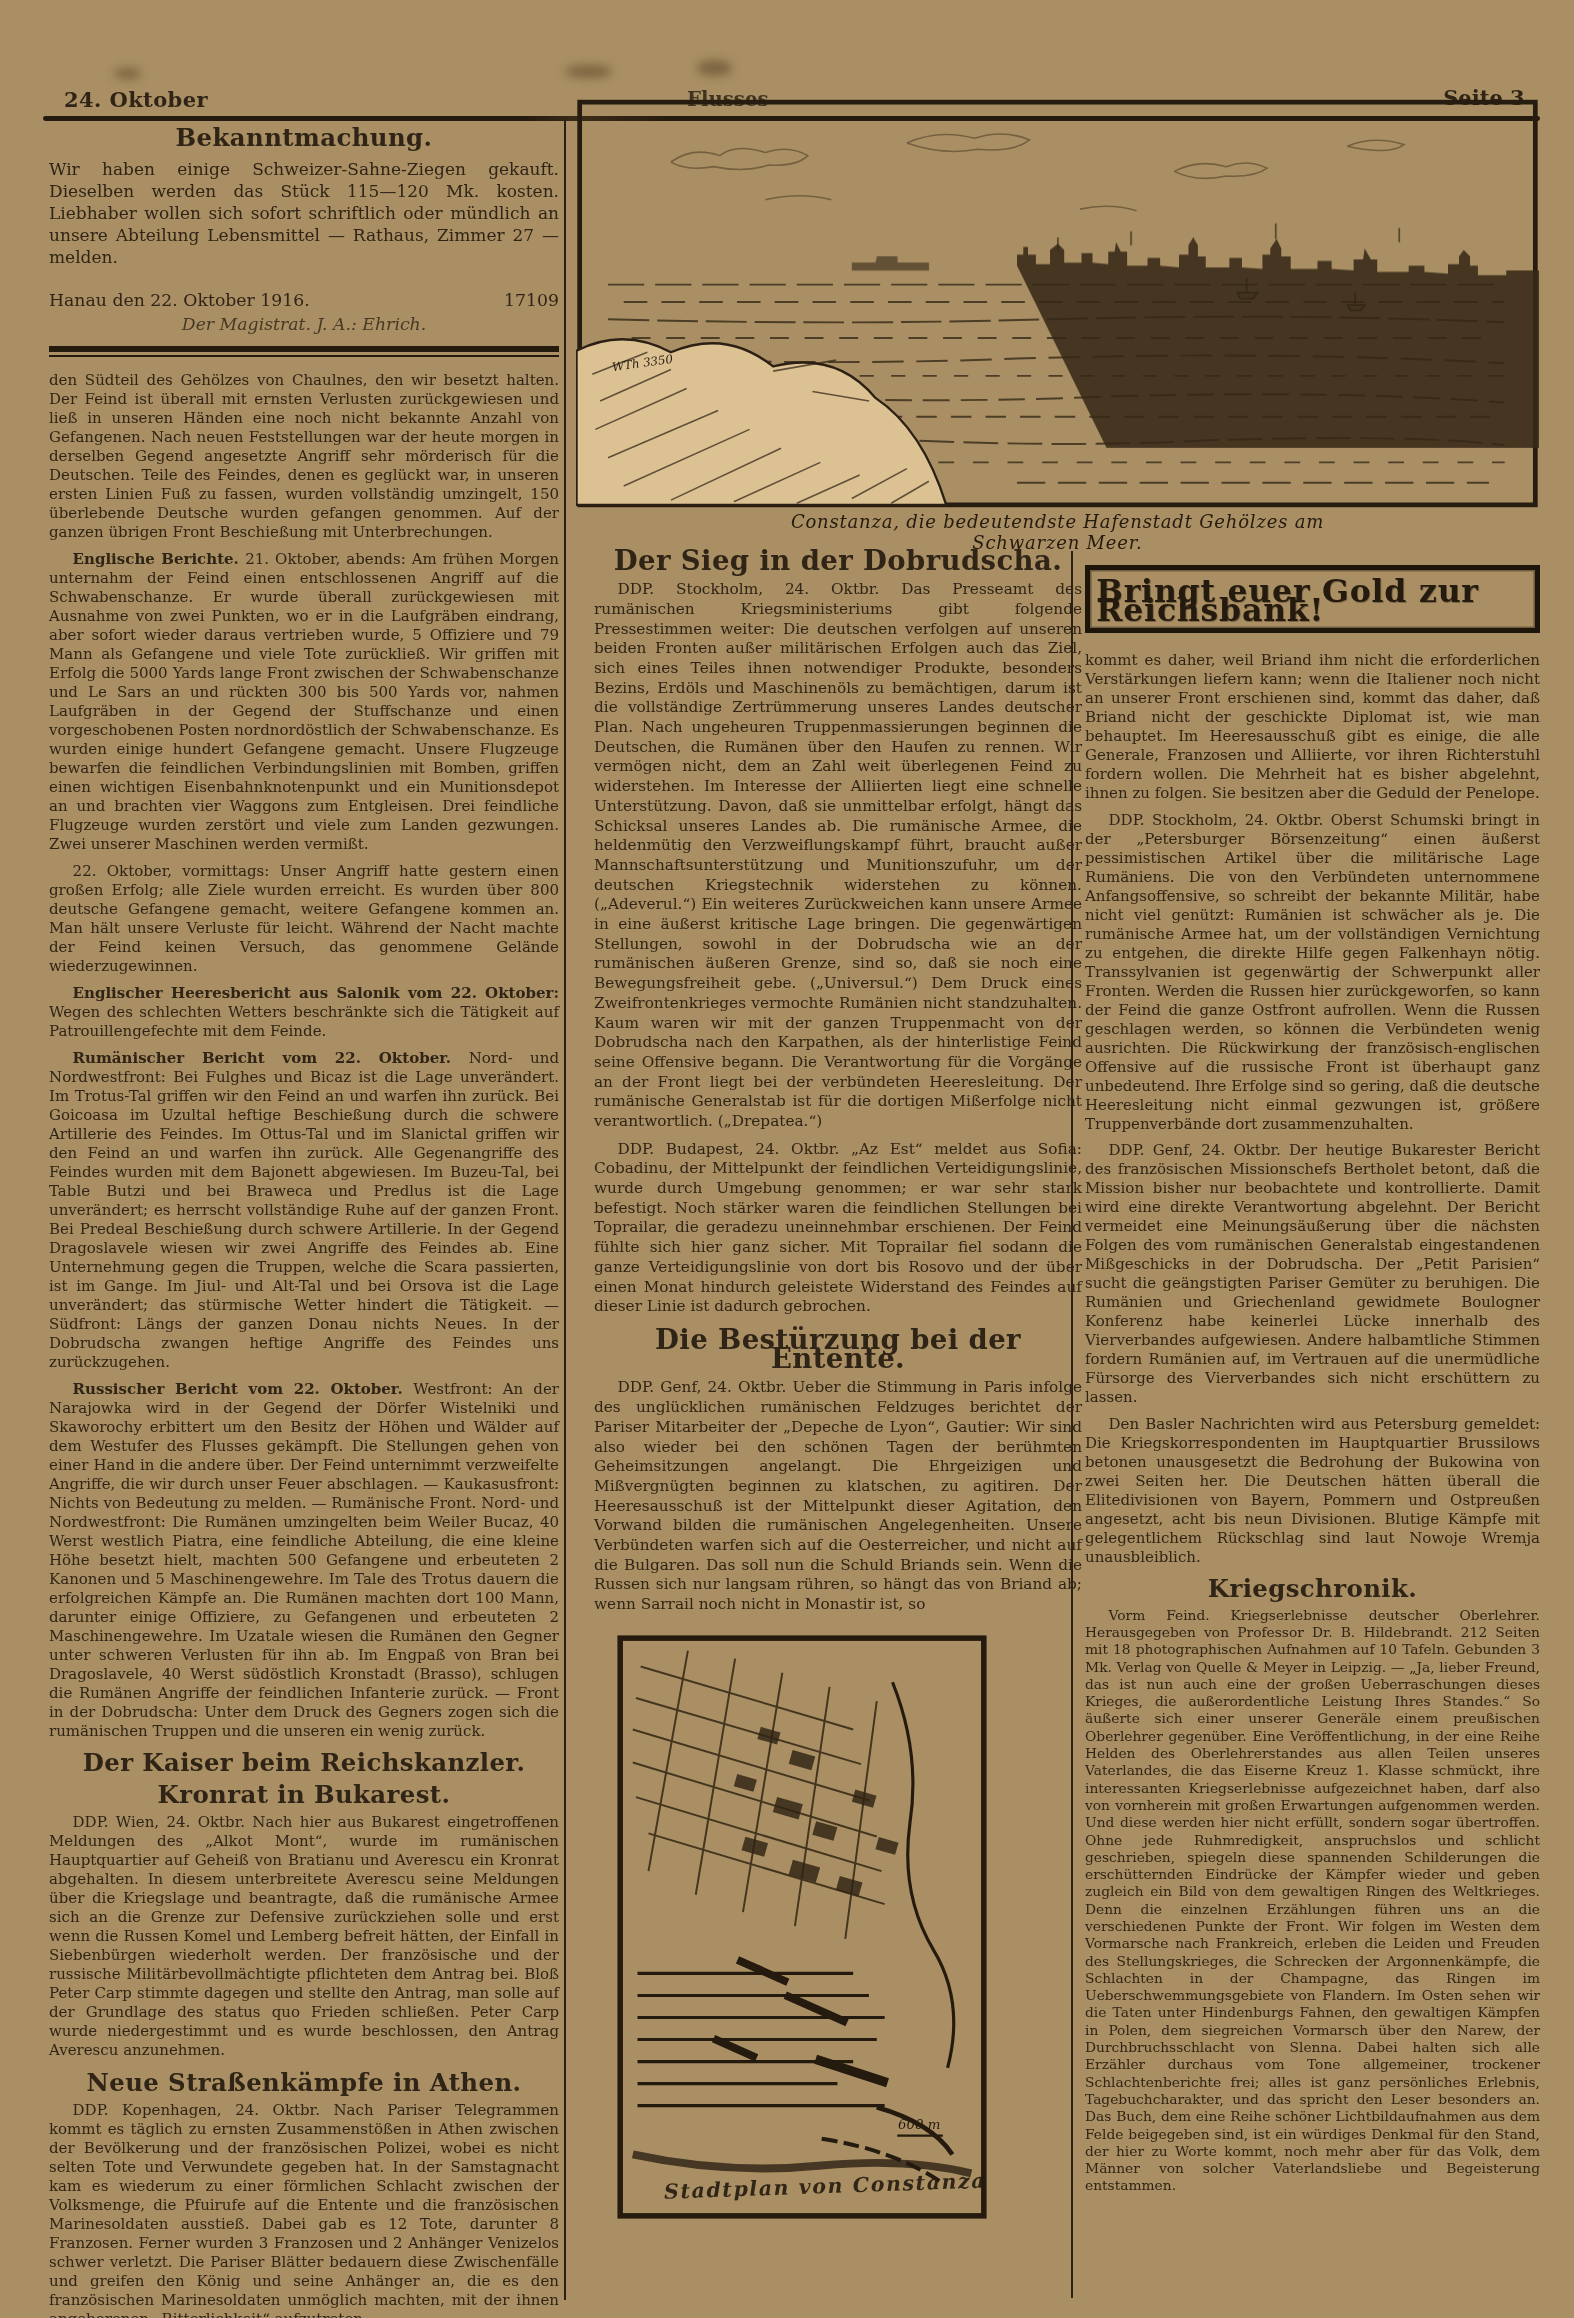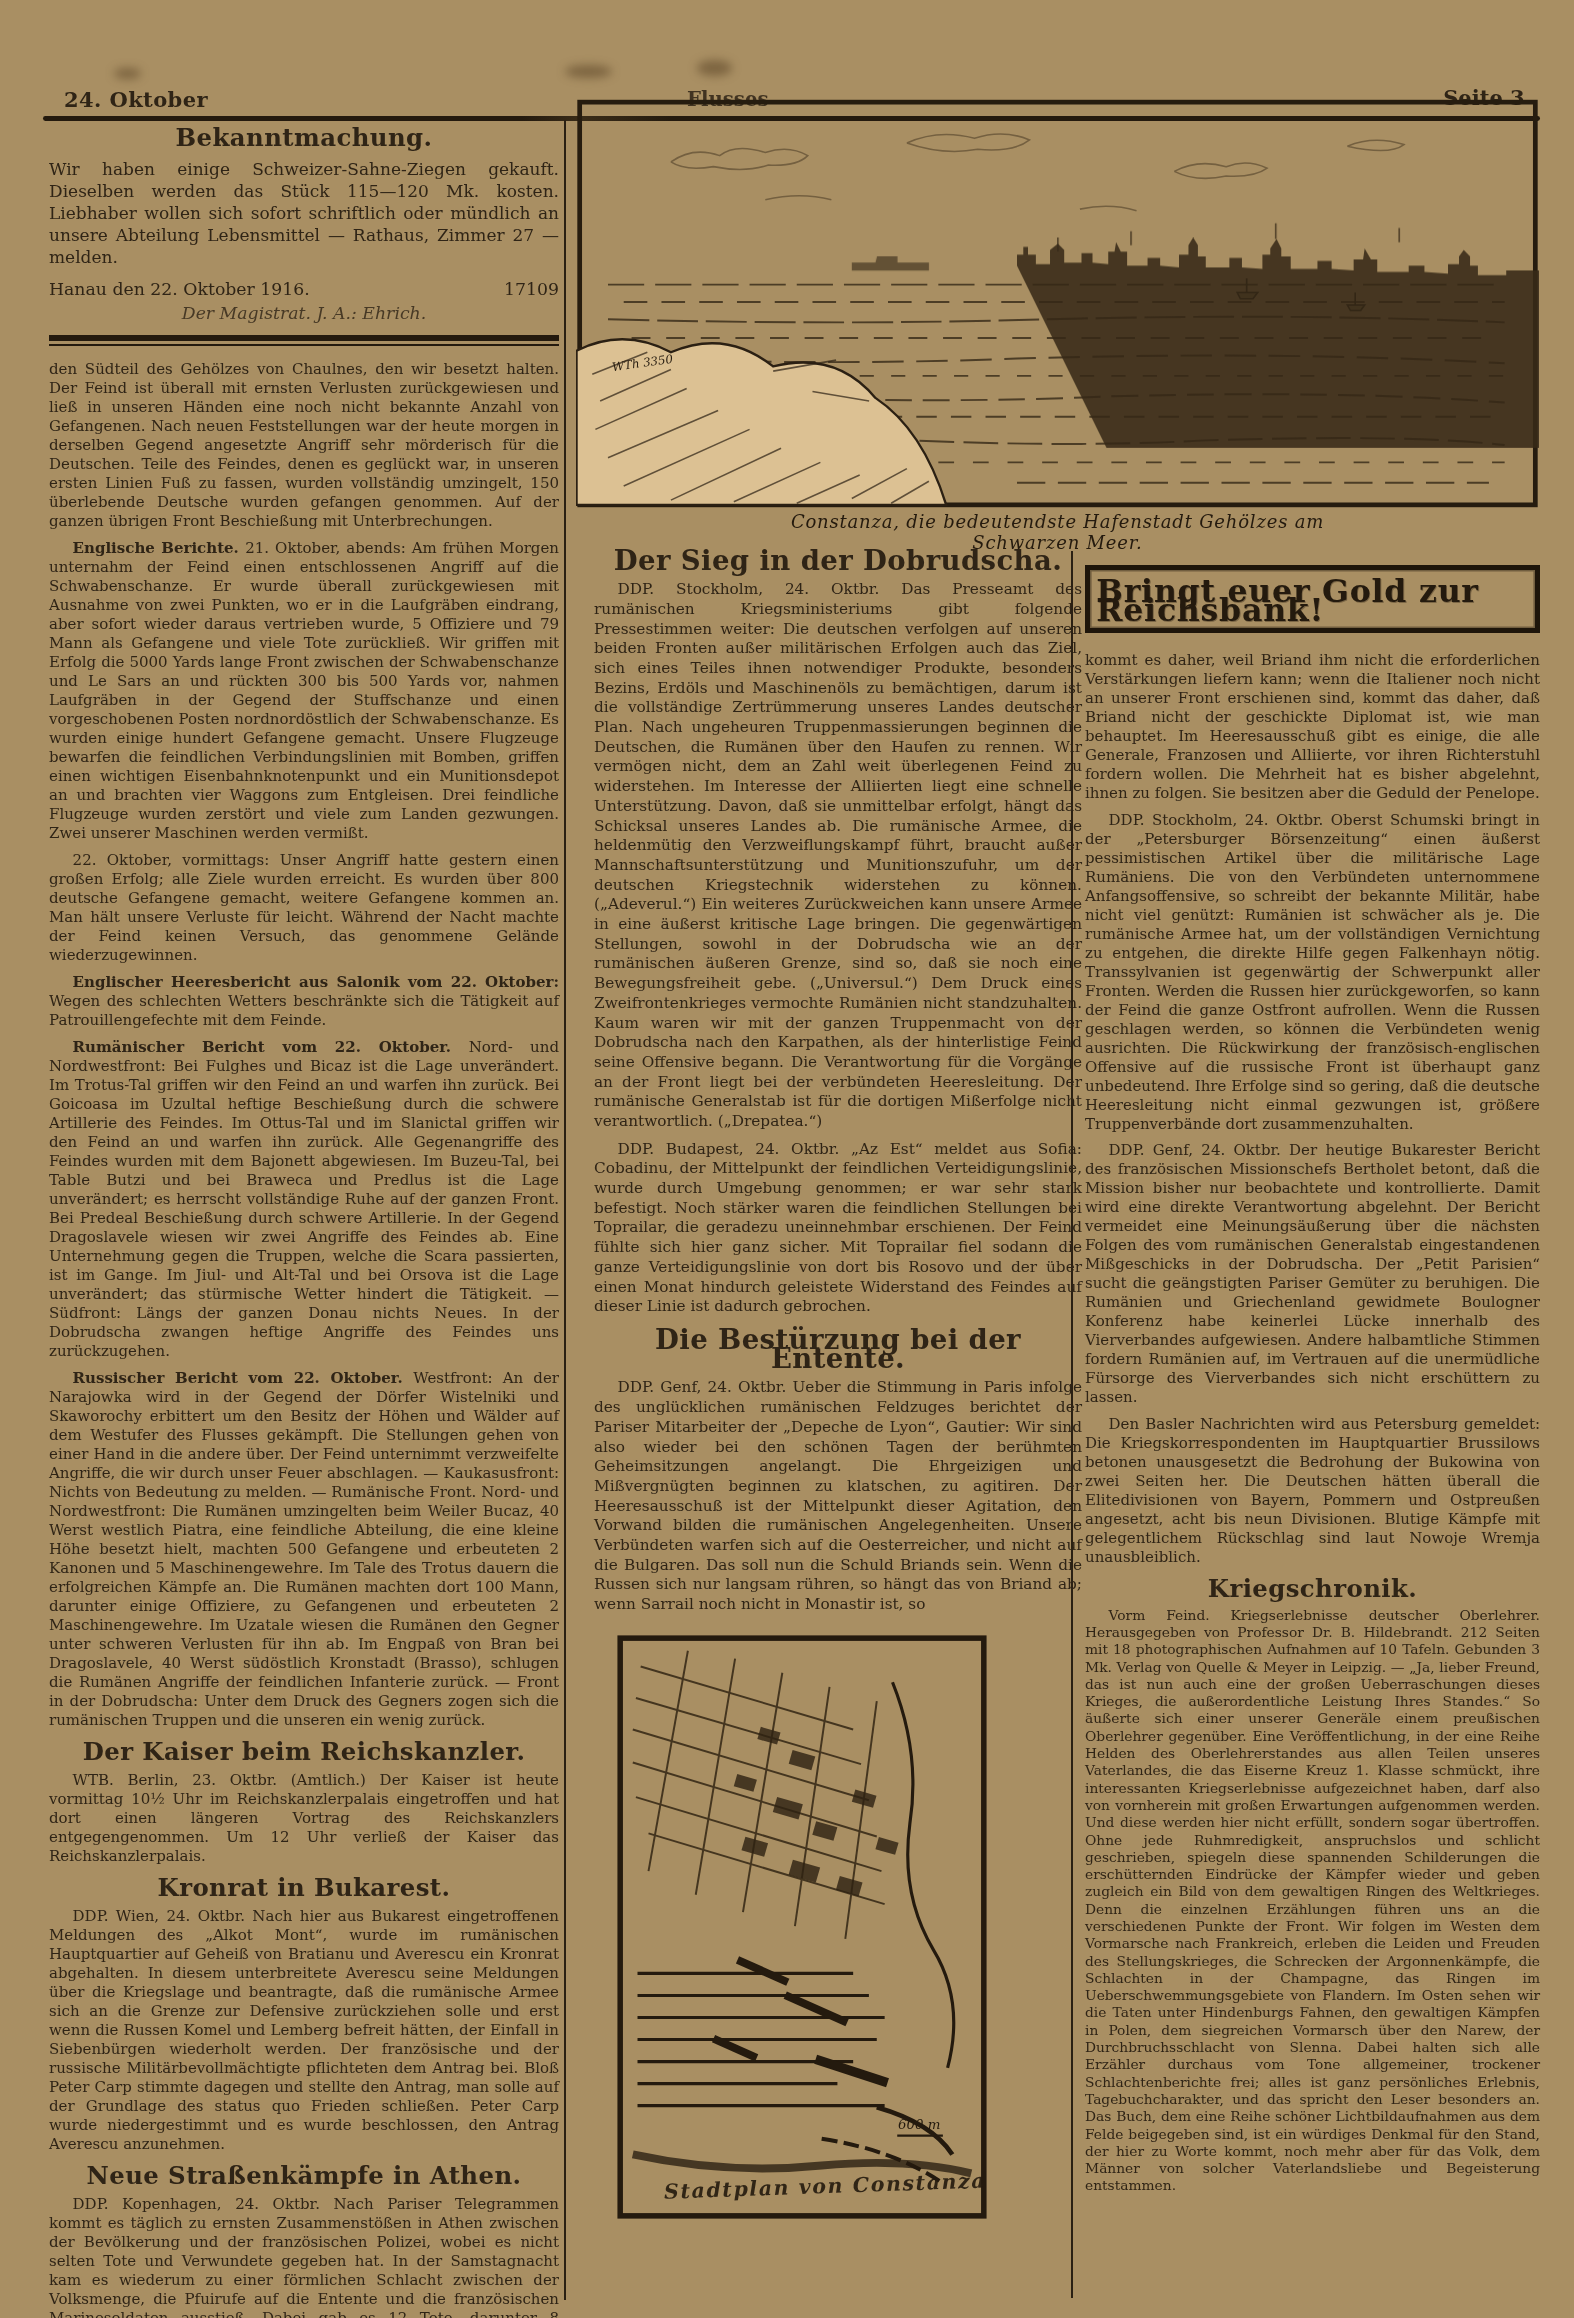--- a/index.html
+++ b/index.html
@@ -22,21 +22,21 @@
      background:linear-gradient(90deg,#241a0e 0 32%, #3a2c18 36%, #241a0e 42% 100%);border-radius:2.4px;}
   .vrule{position:absolute;width:2.4px;background:#2a2013;}
   .col{position:absolute;text-align:justify;}
   .col p{margin:0 0 7.9px 0;text-indent:23.6px;}
   p.noind{text-indent:0;}
   b.lead{font-weight:bold;}
   h2{font-weight:bold;text-align:center;margin:12.6px 0 9.4px 0;letter-spacing:0.4px;}
   
   .notice h2{font-size:28px;margin:0 0 11px 0;}
   .notice .nbody{font-size:17px;line-height:22px;font-weight:500;}
-  .notice .row{display:flex;justify-content:space-between;font-size:17.3px;margin-top:12px;}
+  .notice .row{display:flex;justify-content:space-between;font-size:17.3px;margin-top:23px;}
   .notice .sig{text-align:center;font-size:17.3px;margin-top:4.7px;}
   .dblrule{border-top:6.3px solid #241a0e;border-bottom:2.4px solid #241a0e;height:3.1px;margin:12.6px 0 14px 0;}
   .c1body{font-size:15px;line-height:19px;}
   .c1body h2{font-size:24.4px;}
   .c2body{font-size:15.3px;line-height:19.7px;}
   .c2body h2{font-size:27.5px;}
   .c3body{font-size:15px;line-height:19px;}
   .c3body h2{font-size:26px;}
   .kriegs{font-size:13.8px;line-height:17.3px;}
   
@@ -88,21 +88,20 @@
 
     <p class="noind"><b class="lead"></b><span>den Südteil des Gehölzes von Chaulnes, den wir besetzt halten. Der Feind ist überall mit ernsten Verlusten zurückgewiesen und ließ in unseren Händen eine noch nicht bekannte Anzahl von Gefangenen. Nach neuen Feststellungen war der heute morgen in derselben Gegend angesetzte Angriff sehr mörderisch für die Deutschen. Teile des Feindes, denen es geglückt war, in unseren ersten Linien Fuß zu fassen, wurden vollständig umzingelt, 150 überlebende Deutsche wurden gefangen genommen. Auf der ganzen übrigen Front Beschießung mit Unterbrechungen.</span></p>
     <p><b class="lead">Englische Berichte. </b><span>21. Oktober, abends: Am frühen Morgen unternahm der Feind einen entschlossenen Angriff auf die Schwabenschanze. Er wurde überall zurückgewiesen mit Ausnahme von zwei Punkten, wo er in die Laufgräben eindrang, aber sofort wieder daraus vertrieben wurde, 5 Offiziere und 79 Mann als Gefangene und viele Tote zurückließ. Wir griffen mit Erfolg die 5000 Yards lange Front zwischen der Schwabenschanze und Le Sars an und rückten 300 bis 500 Yards vor, nahmen Laufgräben in der Gegend der Stuffschanze und einen vorgeschobenen Posten nordnordöstlich der Schwabenschanze. Es wurden einige hundert Gefangene gemacht. Unsere Flugzeuge bewarfen die feindlichen Verbindungslinien mit Bomben, griffen einen wichtigen Eisenbahnknotenpunkt und ein Munitionsdepot an und brachten vier Waggons zum Entgleisen. Drei feindliche Flugzeuge wurden zerstört und viele zum Landen gezwungen. Zwei unserer Maschinen werden vermißt.</span></p>
     <p><b class="lead"></b><span>22. Oktober, vormittags: Unser Angriff hatte gestern einen großen Erfolg; alle Ziele wurden erreicht. Es wurden über 800 deutsche Gefangene gemacht, weitere Gefangene kommen an. Man hält unsere Verluste für leicht. Während der Nacht machte der Feind keinen Versuch, das genommene Gelände wiederzugewinnen.</span></p>
     <p><b class="lead">Englischer Heeresbericht aus Salonik vom 22. Oktober: </b><span>Wegen des schlechten Wetters beschränkte sich die Tätigkeit auf Patrouillengefechte mit dem Feinde.</span></p>
     <p><b class="lead">Rumänischer Bericht vom 22. Oktober. </b><span>Nord- und Nordwestfront: Bei Fulghes und Bicaz ist die Lage unverändert. Im Trotus-Tal griffen wir den Feind an und warfen ihn zurück. Bei Goicoasa im Uzultal heftige Beschießung durch die schwere Artillerie des Feindes. Im Ottus-Tal und im Slanictal griffen wir den Feind an und warfen ihn zurück. Alle Gegenangriffe des Feindes wurden mit dem Bajonett abgewiesen. Im Buzeu-Tal, bei Table Butzi und bei Braweca und Predlus ist die Lage unverändert; es herrscht vollständige Ruhe auf der ganzen Front. Bei Predeal Beschießung durch schwere Artillerie. In der Gegend Dragoslavele wiesen wir zwei Angriffe des Feindes ab. Eine Unternehmung gegen die Truppen, welche die Scara passierten, ist im Gange. Im Jiul- und Alt-Tal und bei Orsova ist die Lage unverändert; das stürmische Wetter hindert die Tätigkeit. — Südfront: Längs der ganzen Donau nichts Neues. In der Dobrudscha zwangen heftige Angriffe des Feindes uns zurückzugehen.</span></p>
     <p><b class="lead">Russischer Bericht vom 22. Oktober. </b><span>Westfront: An der Narajowka wird in der Gegend der Dörfer Wistelniki und Skaworochy erbittert um den Besitz der Höhen und Wälder auf dem Westufer des Flusses gekämpft. Die Stellungen gehen von einer Hand in die andere über. Der Feind unternimmt verzweifelte Angriffe, die wir durch unser Feuer abschlagen. — Kaukasusfront: Nichts von Bedeutung zu melden. — Rumänische Front. Nord- und Nordwestfront: Die Rumänen umzingelten beim Weiler Bucaz, 40 Werst westlich Piatra, eine feindliche Abteilung, die eine kleine Höhe besetzt hielt, machten 500 Gefangene und erbeuteten 2 Kanonen und 5 Maschinengewehre. Im Tale des Trotus dauern die erfolgreichen Kämpfe an. Die Rumänen machten dort 100 Mann, darunter einige Offiziere, zu Gefangenen und erbeuteten 2 Maschinengewehre. Im Uzatale wiesen die Rumänen den Gegner unter schweren Verlusten für ihn ab. Im Engpaß von Bran bei Dragoslavele, 40 Werst südöstlich Kronstadt (Brasso), schlugen die Rumänen Angriffe der feindlichen Infanterie zurück. — Front in der Dobrudscha: Unter dem Druck des Gegners zogen sich die rumänischen Truppen und die unseren ein wenig zurück.</span></p>
 
     <div>
       <h2>Der Kaiser beim Reichskanzler.</h2>
-      <p>WTB. Berlin, 23. Oktbr. (Amtlich.) Der Kaiser ist heute vormittag 10½ Uhr im Reichskanzlerpalais eingetroffen und hat dort einen längeren Vortrag des Reichskanzlers entgegengenommen. Um 12 Uhr verließ der Kaiser das Reichskanzlerpalais.</p>
     </div>
     <div>
       <h2>Kronrat in Bukarest.</h2>
       <p>DDP. Wien, 24. Oktbr. Nach hier aus Bukarest eingetroffenen Meldungen des „Alkot Mont“, wurde im rumänischen Hauptquartier auf Geheiß von Bratianu und Averescu ein Kronrat abgehalten. In diesem unterbreitete Averescu seine Meldungen über die Kriegslage und beantragte, daß die rumänische Armee sich an die Grenze zur Defensive zurückziehen solle und erst wenn die Russen Komel und Lemberg befreit hätten, der Einfall in Siebenbürgen wiederholt werden. Der französische und der russische Militärbevollmächtigte pflichteten dem Antrag bei. Bloß Peter Carp stimmte dagegen und stellte den Antrag, man solle auf der Grundlage des status quo Frieden schließen. Peter Carp wurde niedergestimmt und es wurde beschlossen, den Antrag Averescu anzunehmen.</p>
     </div>
     <div>
       <h2>Neue Straßenkämpfe in Athen.</h2>
       <p>DDP. Kopenhagen, 24. Oktbr. Nach Pariser Telegrammen kommt es täglich zu ernsten Zusammenstößen in Athen zwischen der Bevölkerung und der französischen Polizei, wobei es nicht selten Tote und Verwundete gegeben hat. In der Samstagnacht kam es wiederum zu einer förmlichen Schlacht zwischen der Volksmenge, die Pfuirufe auf die Entente und die französischen Marinesoldaten ausstieß. Dabei gab es 12 Tote, darunter 8 Franzosen. Ferner wurden 3 Franzosen und 2 Anhänger Venizelos schwer verletzt. Die Pariser Blätter bedauern diese Zwischenfälle und greifen den König und seine Anhänger an, die es den französischen Marinesoldaten unmöglich machten, mit der ihnen angeborenen „Ritterlichkeit“ aufzutreten.</p>
     </div>
   </div>

